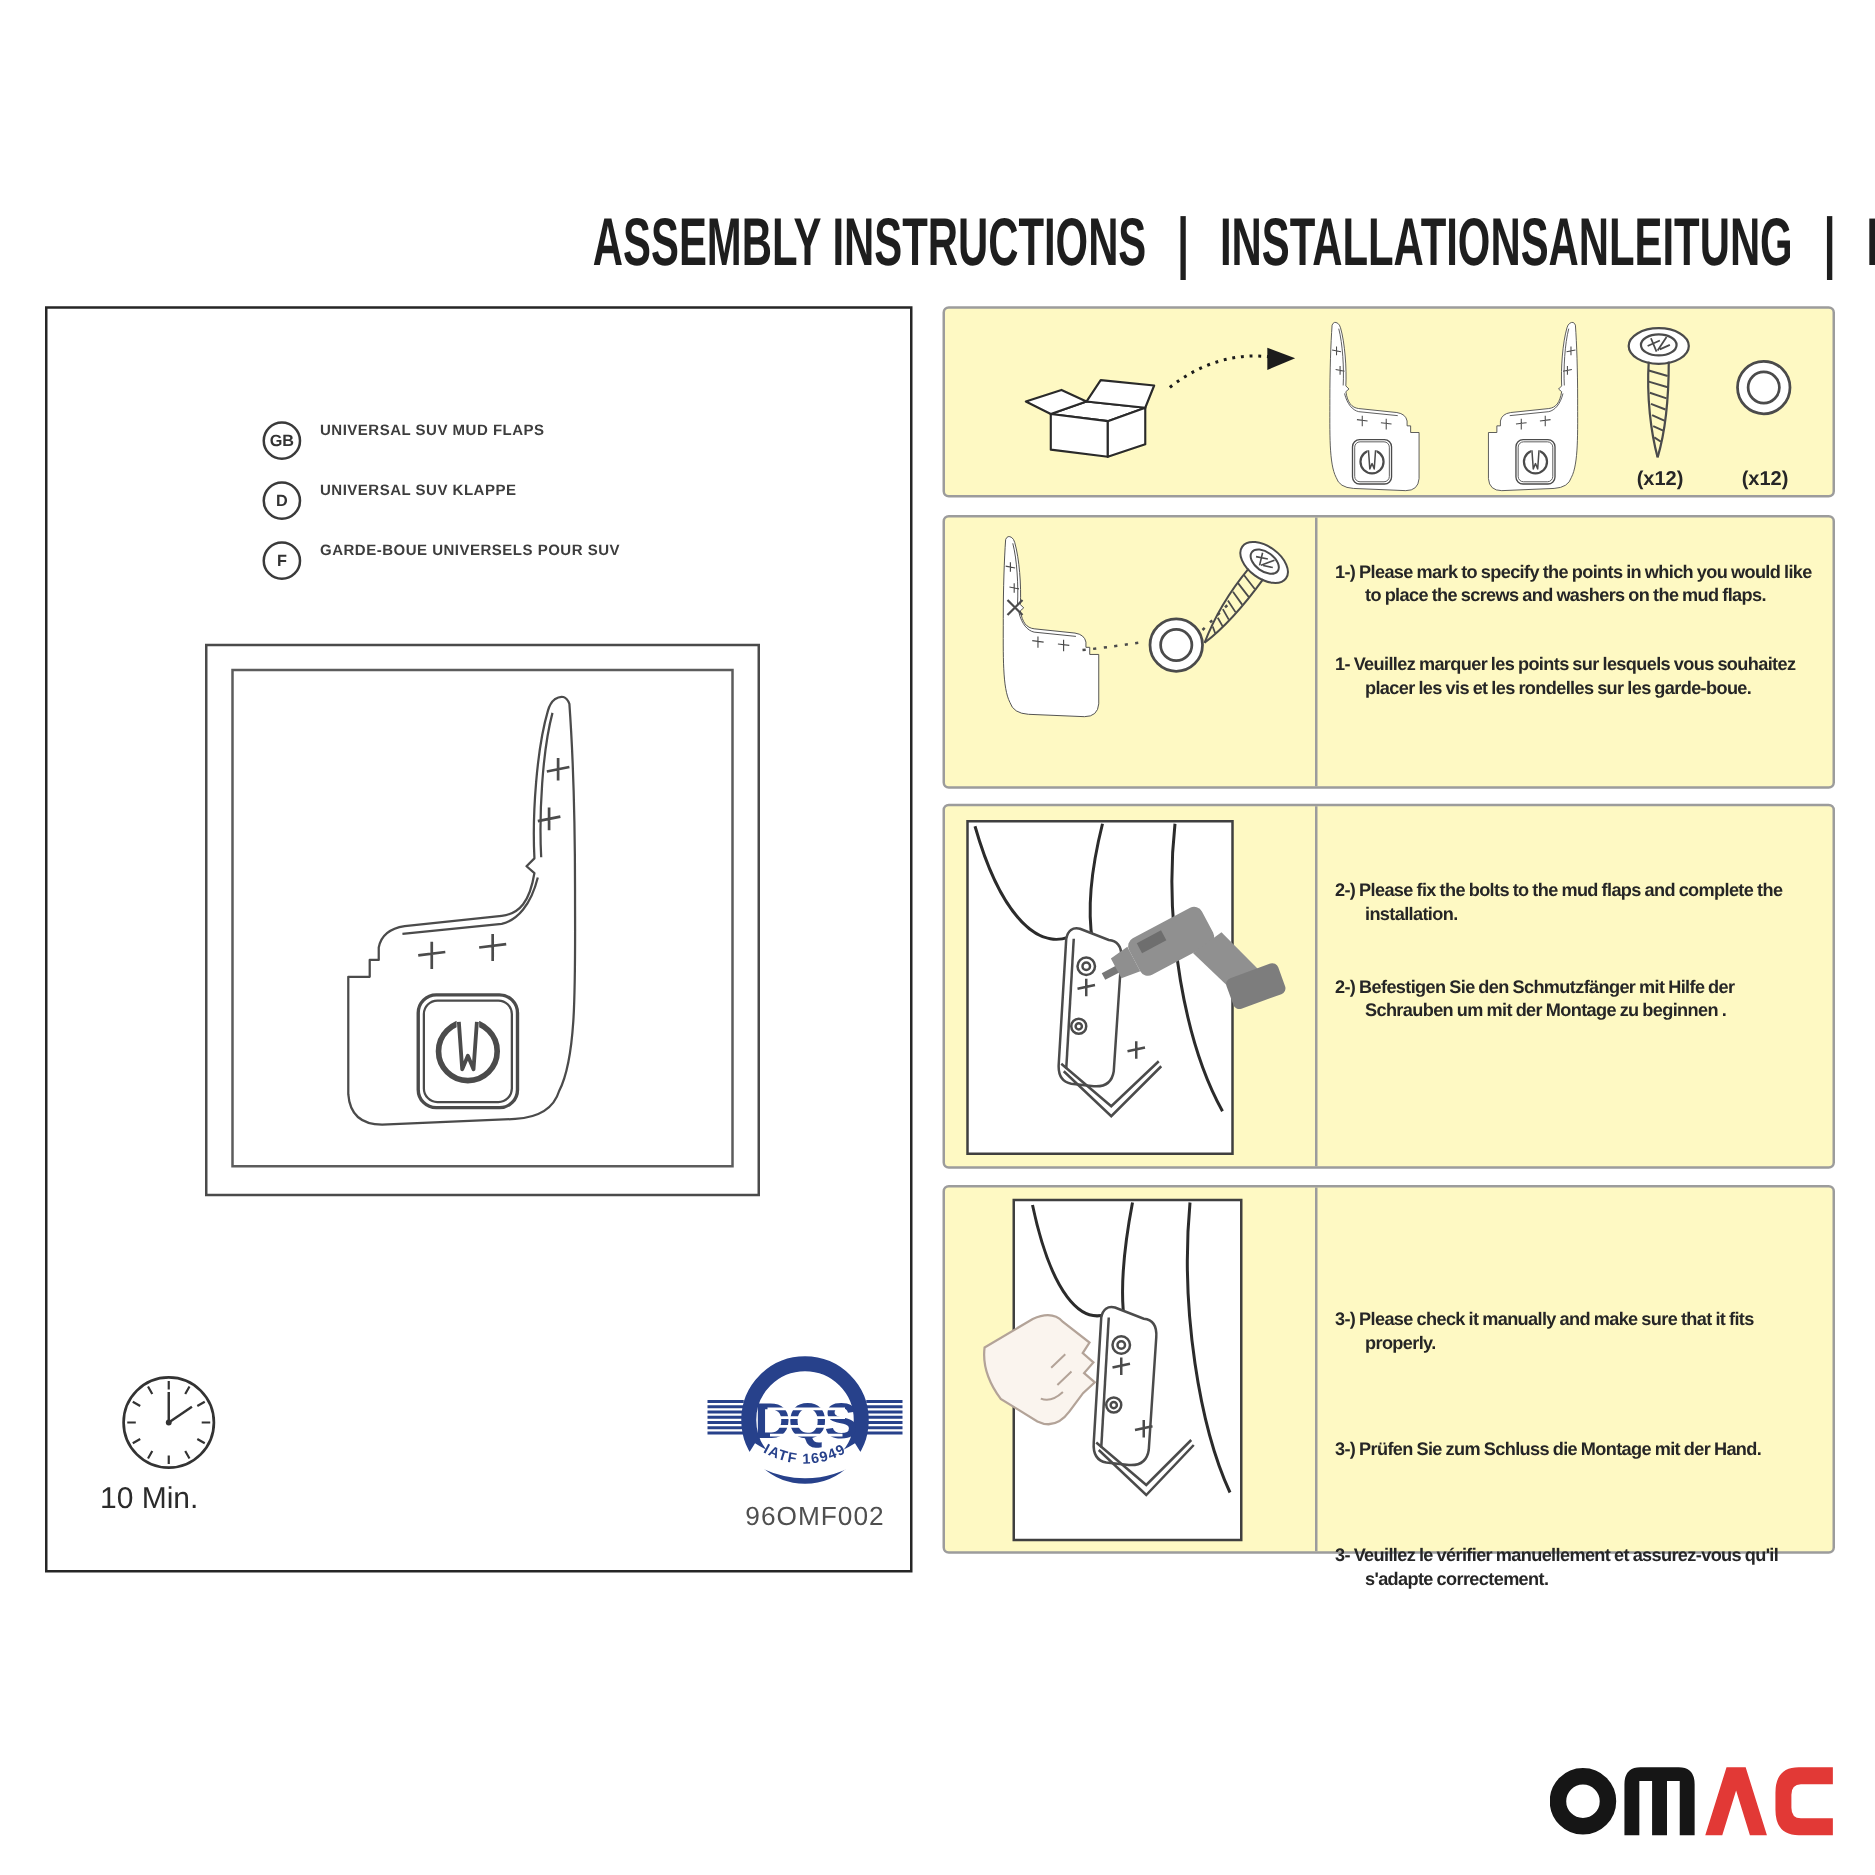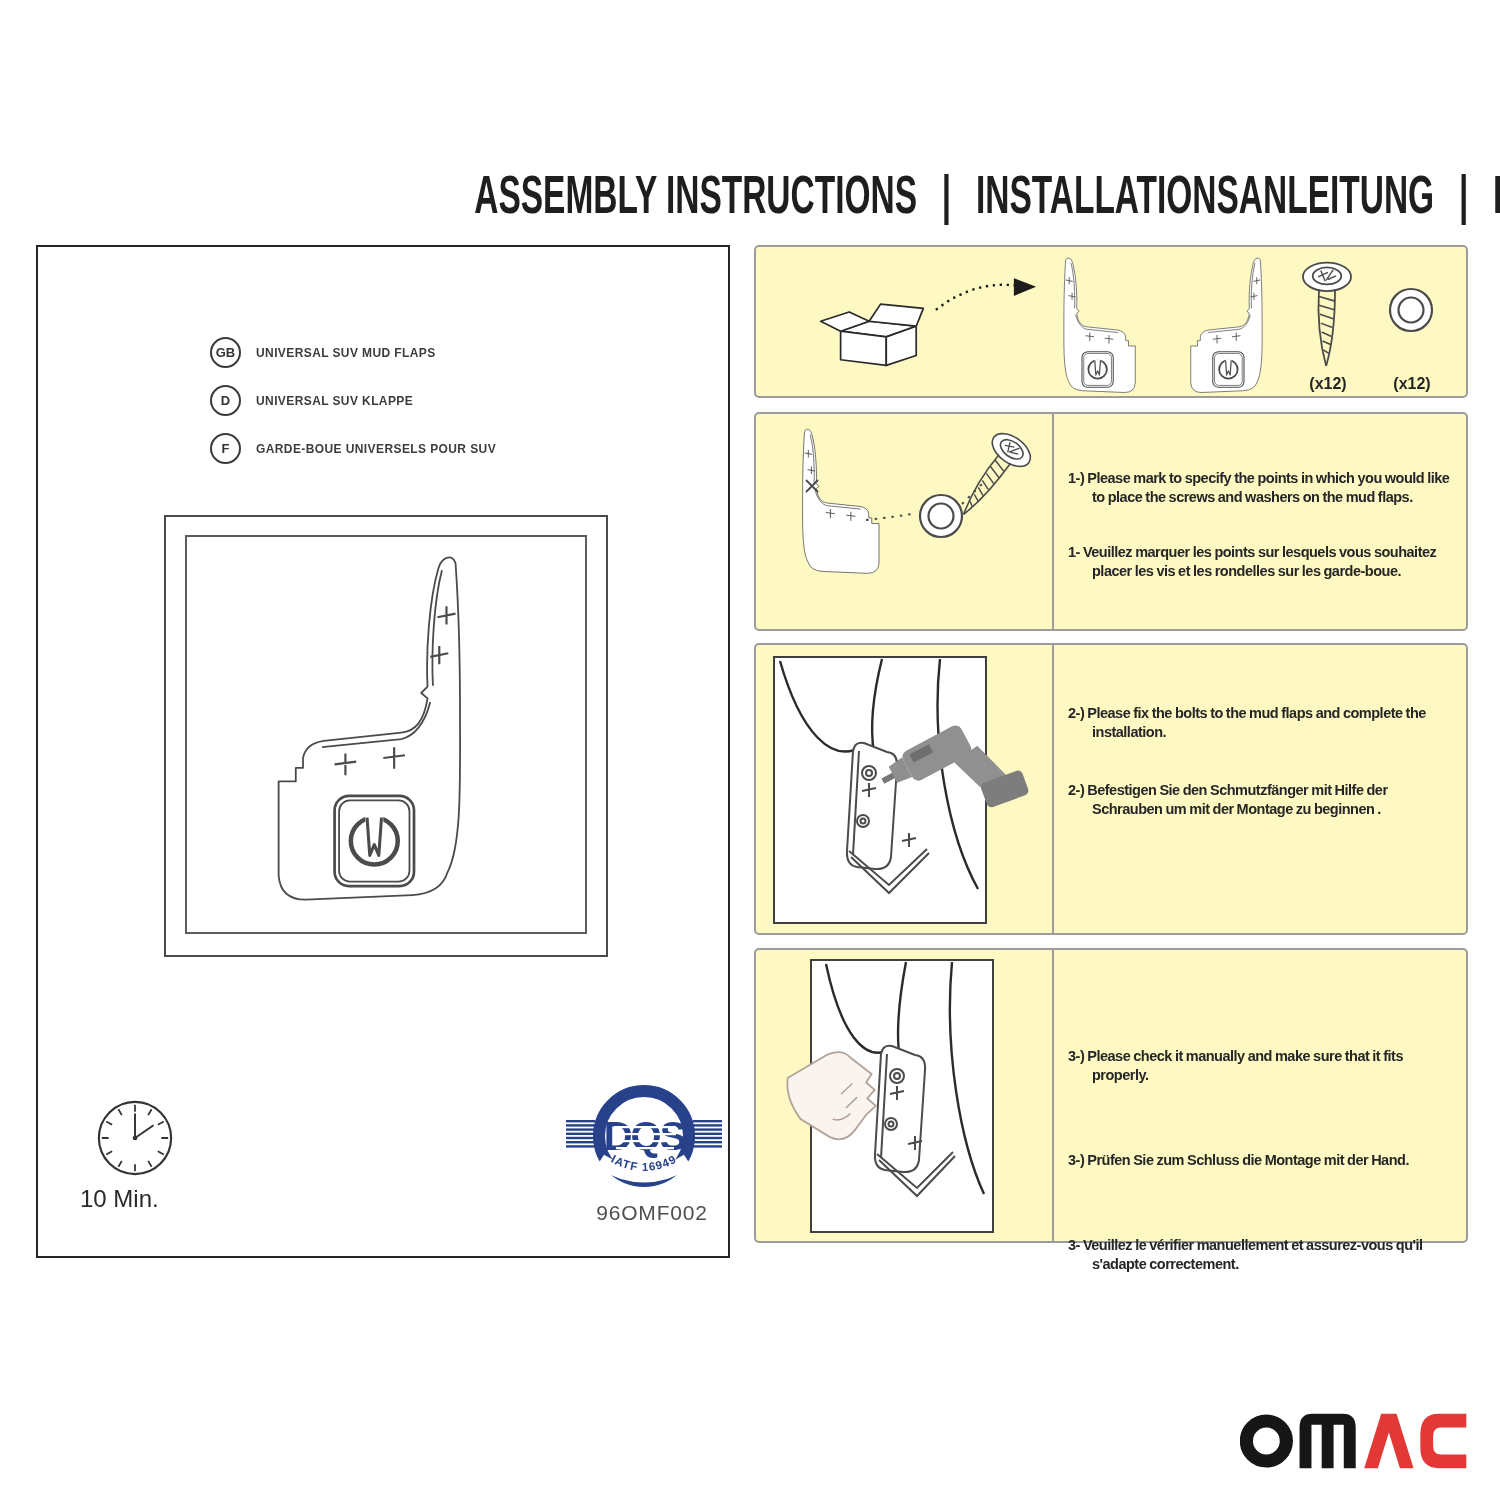--- a/index.html
+++ b/index.html
@@ -8,21 +8,21 @@
 
   
   .title-wrap{position:absolute;left:0;top:163px;width:1500px;text-align:center;}
   .title-inner{display:inline-block;white-space:nowrap;font-weight:bold;font-size:54px;
                color:#1e1e1e;transform:scaleX(0.62);transform-origin:50% 50%;}
   .title-bar{display:inline-block;margin:0 40px;font-weight:bold;}
 
   
   .left-panel{position:absolute;left:36px;top:245px;width:694px;height:1013px;
               border:2px solid #262626;box-sizing:border-box;background:#fff;}
-  .lang-row{position:absolute;left:172px;display:flex;align-items:center;gap:15px;}
+  .lang-row{position:absolute;left:172px;display:flex;align-items:flex-start;gap:15px;}
   .lang-row.r0{top:90px}.lang-row.r1{top:138px}.lang-row.r2{top:186px}
   .lang-circle{width:31px;height:31px;border:2px solid #3a3a3a;border-radius:50%;
                display:flex;align-items:center;justify-content:center;
                font-size:13px;font-weight:bold;color:#333;flex:none;box-sizing:border-box;}
   .lang-name{font-size:12px;font-weight:bold;color:#3d3d3d;letter-spacing:.4px;}
 
   .draw-frame{position:absolute;left:126px;top:268px;width:444px;height:442px;
               border:2px solid #4a4a4a;box-sizing:border-box;}
   .draw-frame-inner{position:absolute;left:19px;top:18px;right:19px;bottom:21px;
               border:2px solid #5c5c5c;}
@@ -38,21 +38,21 @@
   .panel{position:absolute;left:754px;width:714px;border:2px solid #9c9c9c;
          border-radius:5px;box-sizing:border-box;background:#fef9c3;}
   .panel.p1{top:245px;height:153px;}
   .panel.p2{top:412px;height:219px;}
   .panel.p3{top:643px;height:292px;}
   .panel.p4{top:948px;height:295px;}
   .panel-split{display:flex;height:100%;}
   .cell-illus{width:296px;flex:none;border-right:2px solid #9c9c9c;position:relative;}
   .cell-text{flex:1;display:flex;flex-direction:column;box-sizing:border-box;
              padding:24px 8px 8px 14px;}
-  .p2 .cell-text{padding-top:40px;gap:7px;}
+  .p2 .cell-text{padding-top:20px;gap:7px;}
   .p3 .cell-text{padding-top:44px;gap:10px;}
   .p4 .cell-text{padding-top:82px;gap:37px;}
   .step-par{font-size:14.5px;font-weight:bold;color:#262626;line-height:19px;
             padding-left:24px;text-indent:-24px;letter-spacing:-.5px;word-spacing:-.5px;}
 
   
   .abs{position:absolute;}
   .qty-label{position:absolute;top:128px;width:80px;text-align:center;
              font-size:16px;font-weight:bold;color:#262626;}
 

